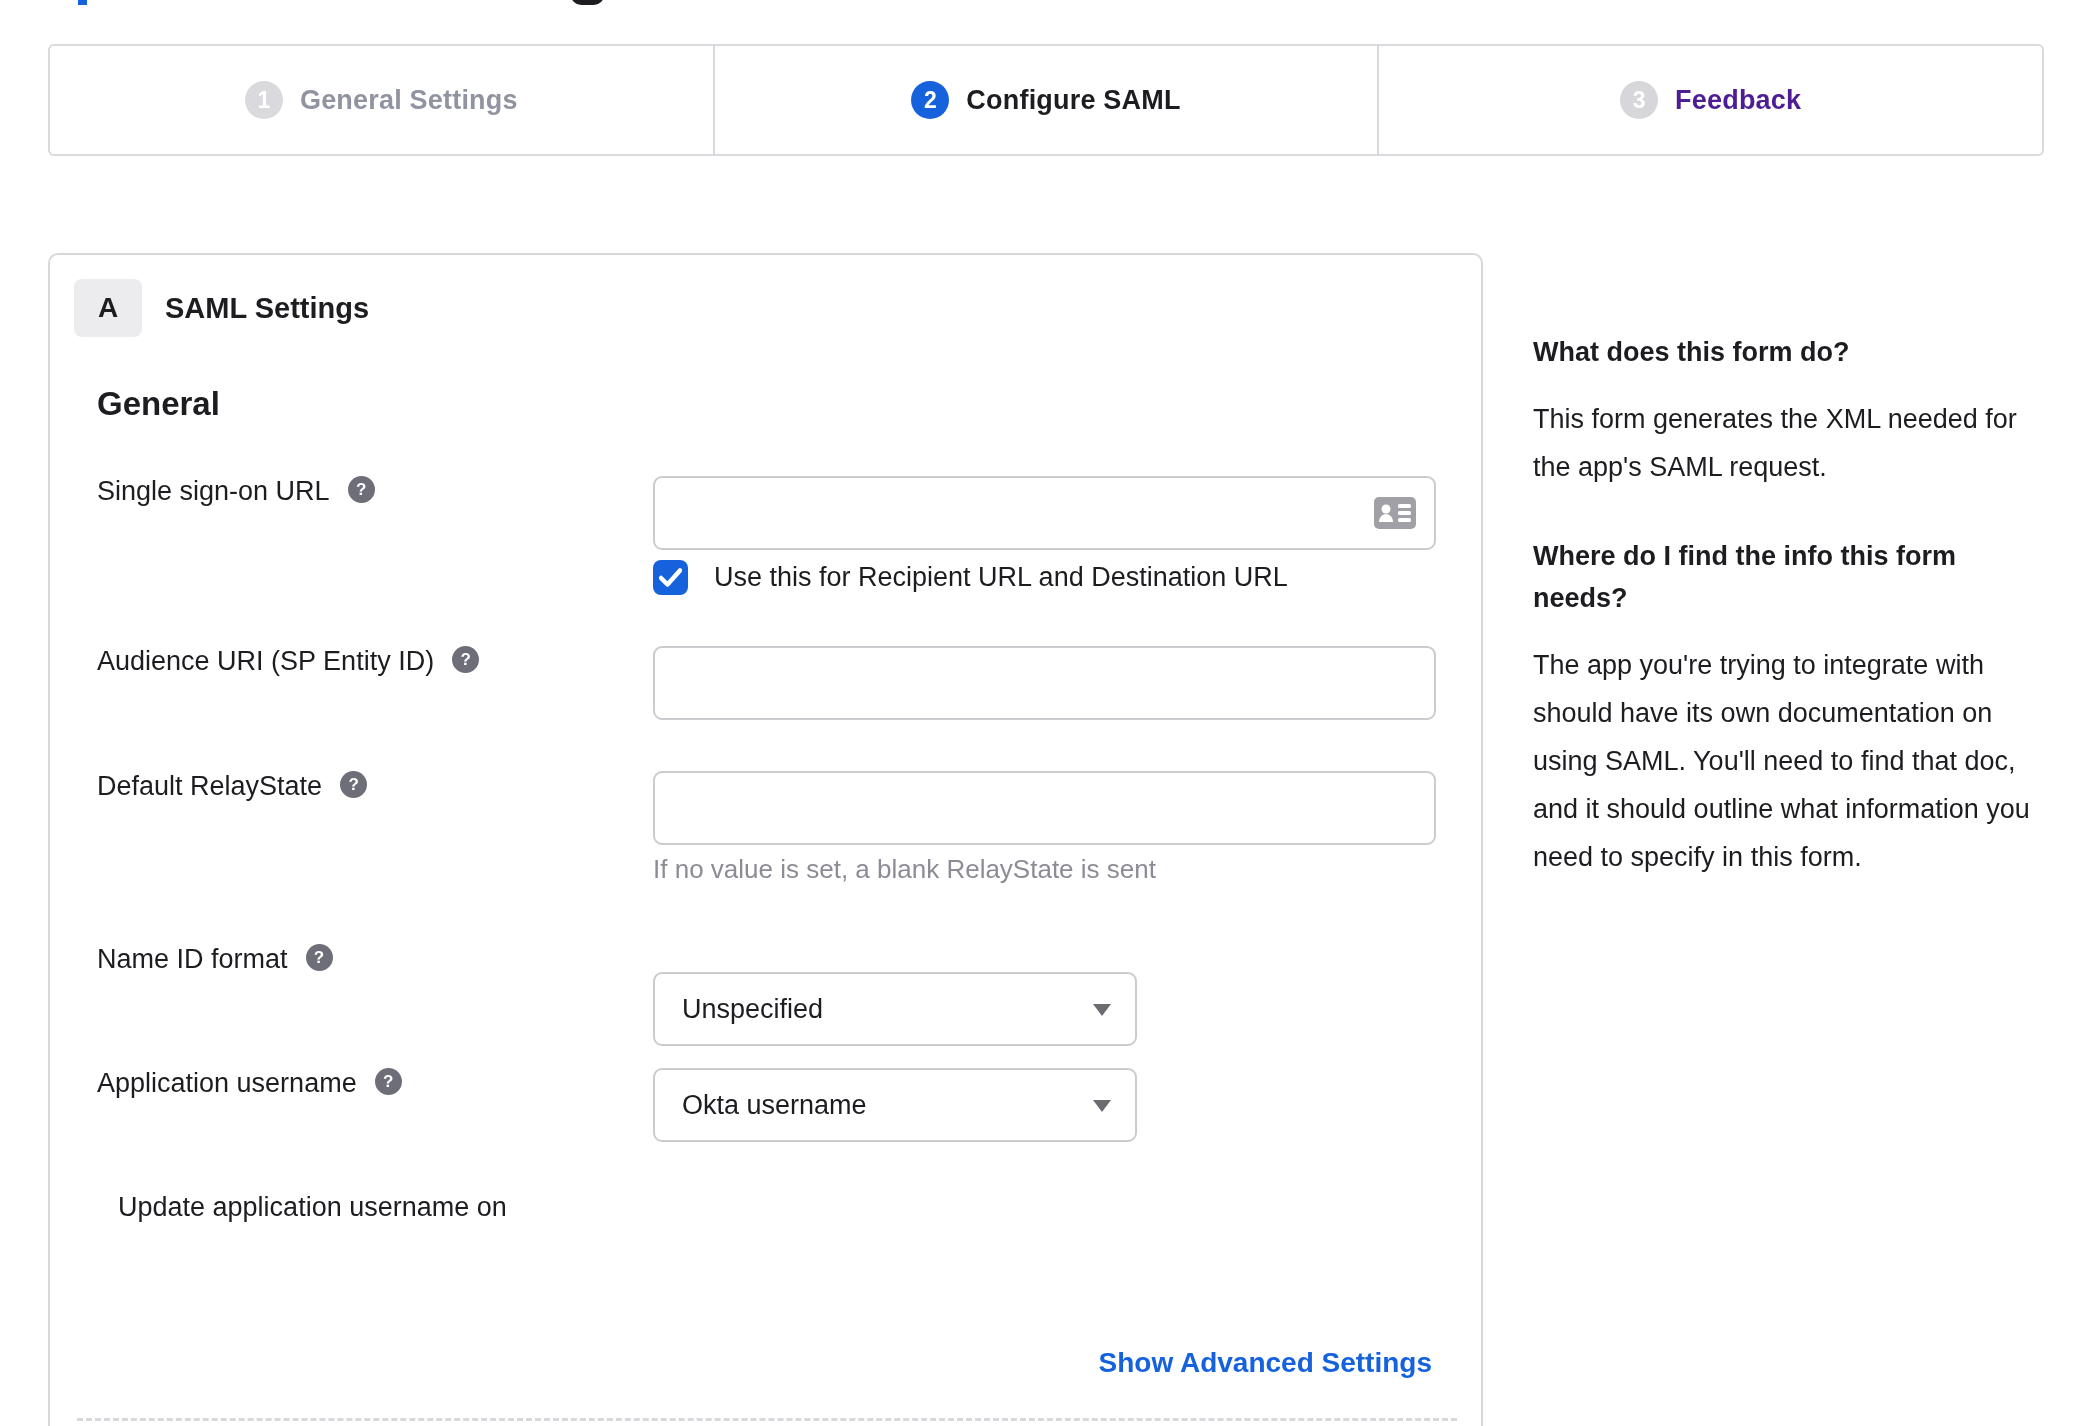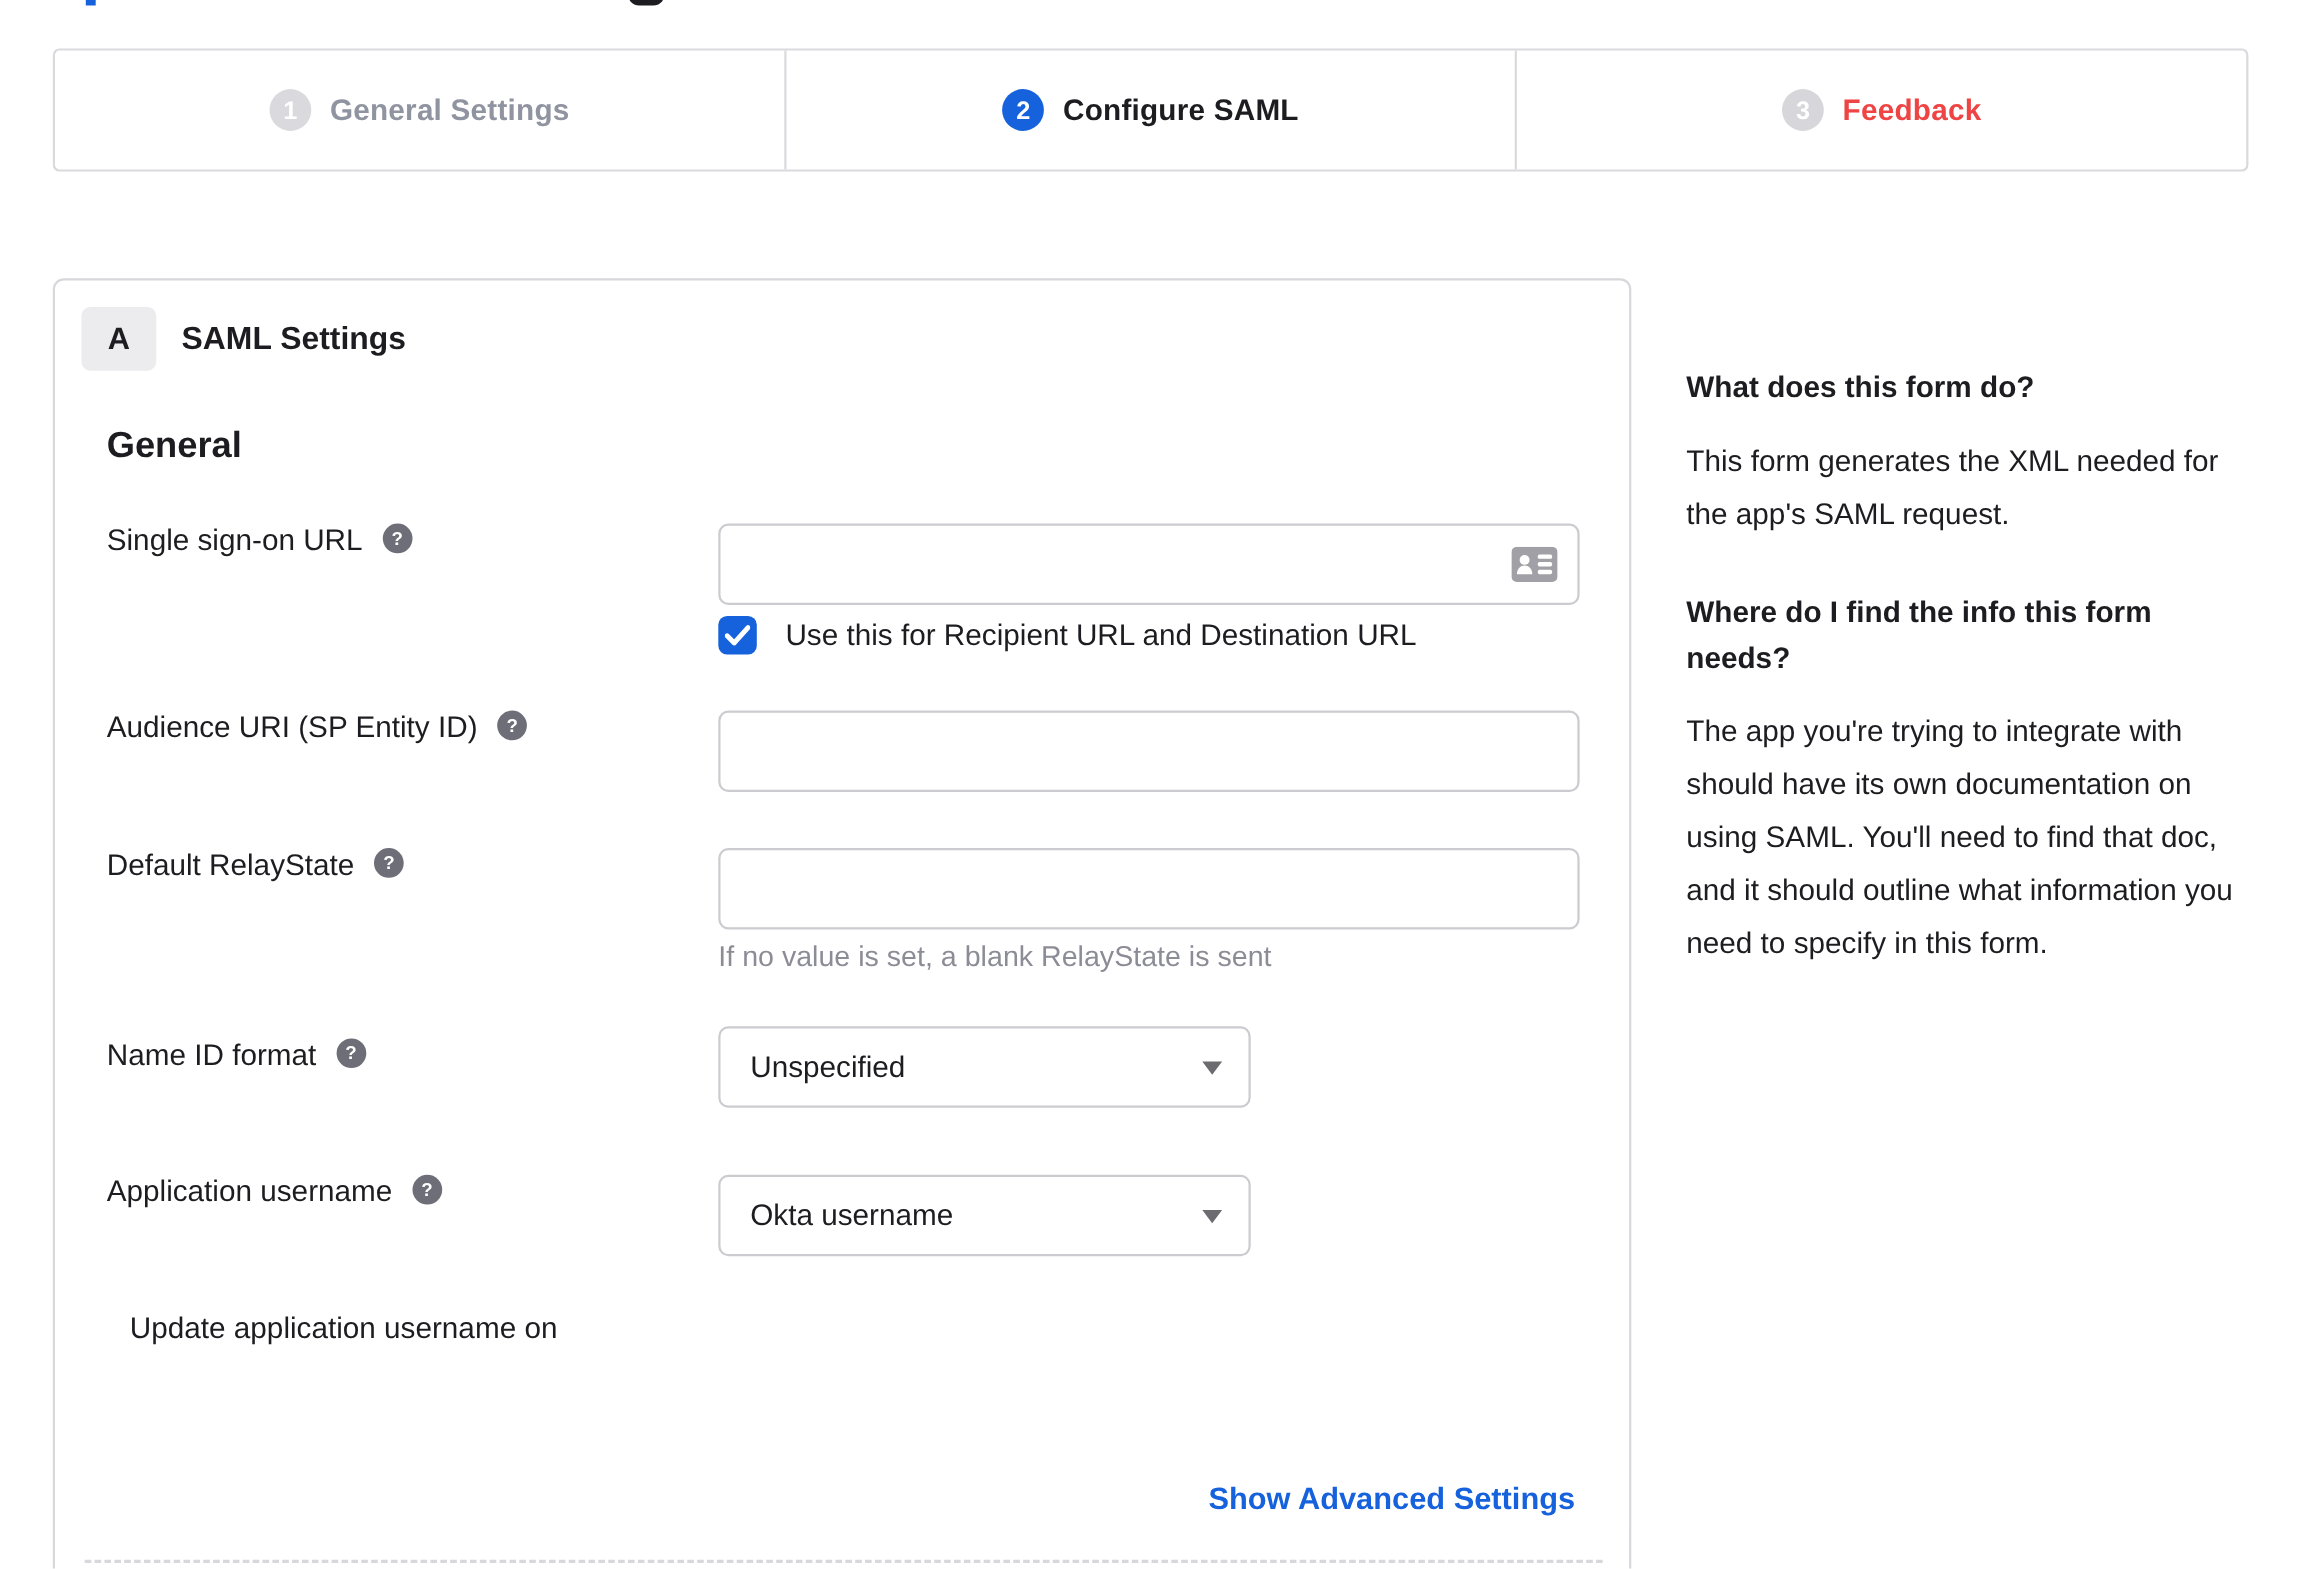--- a/index.html
+++ b/index.html
@@ -25,21 +25,21 @@
     width:38px; height:38px; border-radius:50%; flex:0 0 auto;
     display:flex; align-items:center; justify-content:center;
     font-size:23px; font-weight:bold; color:#ffffff;
   }
   .step.complete .step-circle { background:#d9d9de; }
   .step.active   .step-circle { background:#1662dd; }
   .step.upcoming .step-circle { background:#d6d6db; }
   .step-label { font-size:27px; font-weight:bold; letter-spacing:.2px; }
   .step.complete .step-label { color:#9094a1; }
   .step.active   .step-label { color:#1d1d21; }
-  .step.upcoming .step-label { color:#ef4444; }
+  .step.upcoming .step-label { color:#4c1d95; }
 
   
   .card {
     position:absolute; left:48px; top:253px; width:1435px; height:1200px;
     background:#fff; border:2px solid #d8d8dc; border-radius:10px;
   }
   .section-badge {
     position:absolute; left:24px; top:24px; width:68px; height:58px;
     background:#ececee; border-radius:8px;
     display:flex; align-items:center; justify-content:center;
@@ -176,21 +176,21 @@
     <span>Default RelayState</span>
     <span class="help-icon">?</span>
   </div>
   <input class="text-input" style="top: 516px;" type="text" value="">
   <div class="hint" style="top:599px;text-align:center;">If no value is set, a blank RelayState is sent</div>
 
   <div class="field-label" style="top:689px; height:74px;">
     <span>Name ID format</span>
     <span class="help-icon">?</span>
   </div>
-  <div class="select-box" style="top:678px;">
+  <div class="select-box" style="top:717px;">
     <span class="select-value">Unspecified</span>
     <span class="select-arrow"></span>
   </div>
 
   <div class="field-label" style="top:813px; height:74px;">
     <span>Application username</span>
     <span class="help-icon">?</span>
   </div>
   <div class="select-box" style="top:813px;">
     <span class="select-value">Okta username</span>

